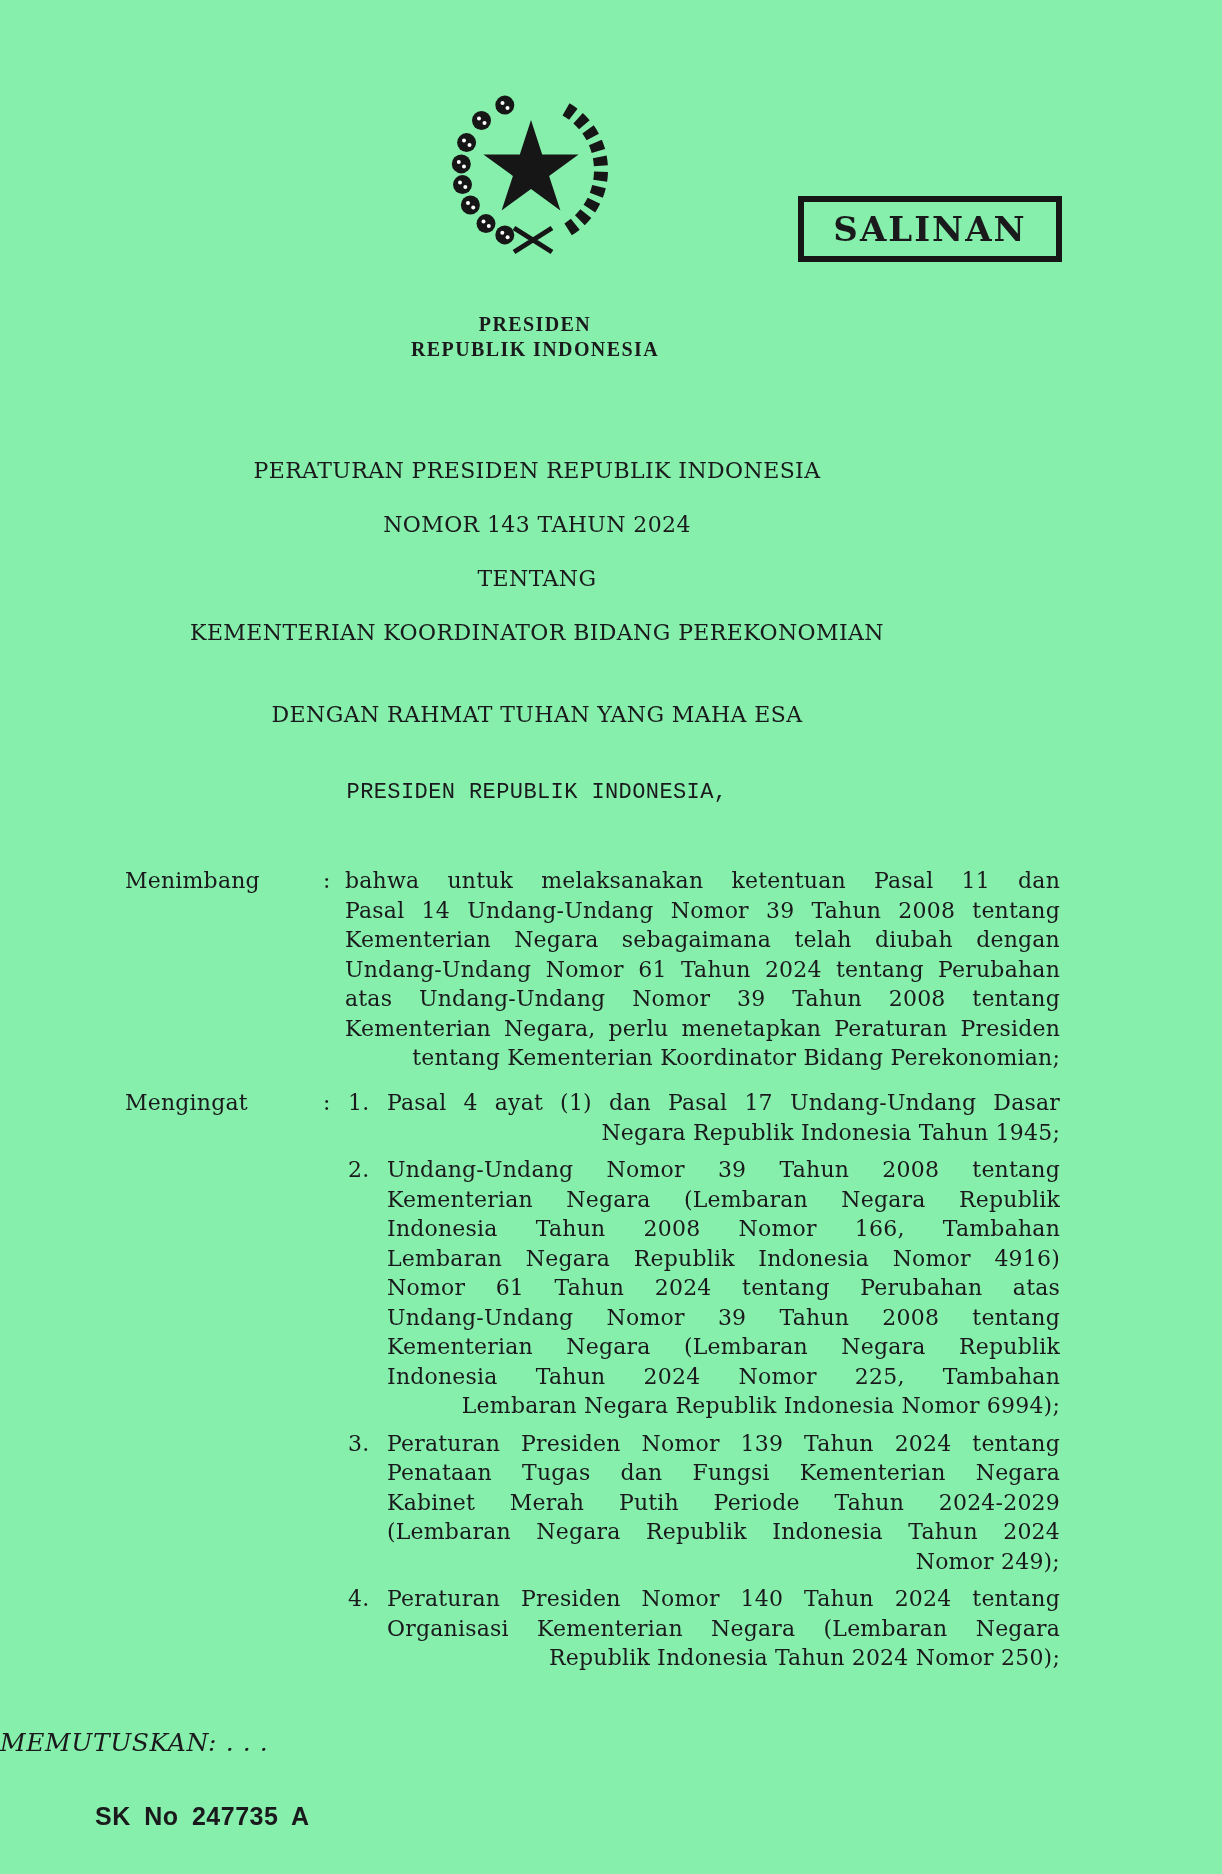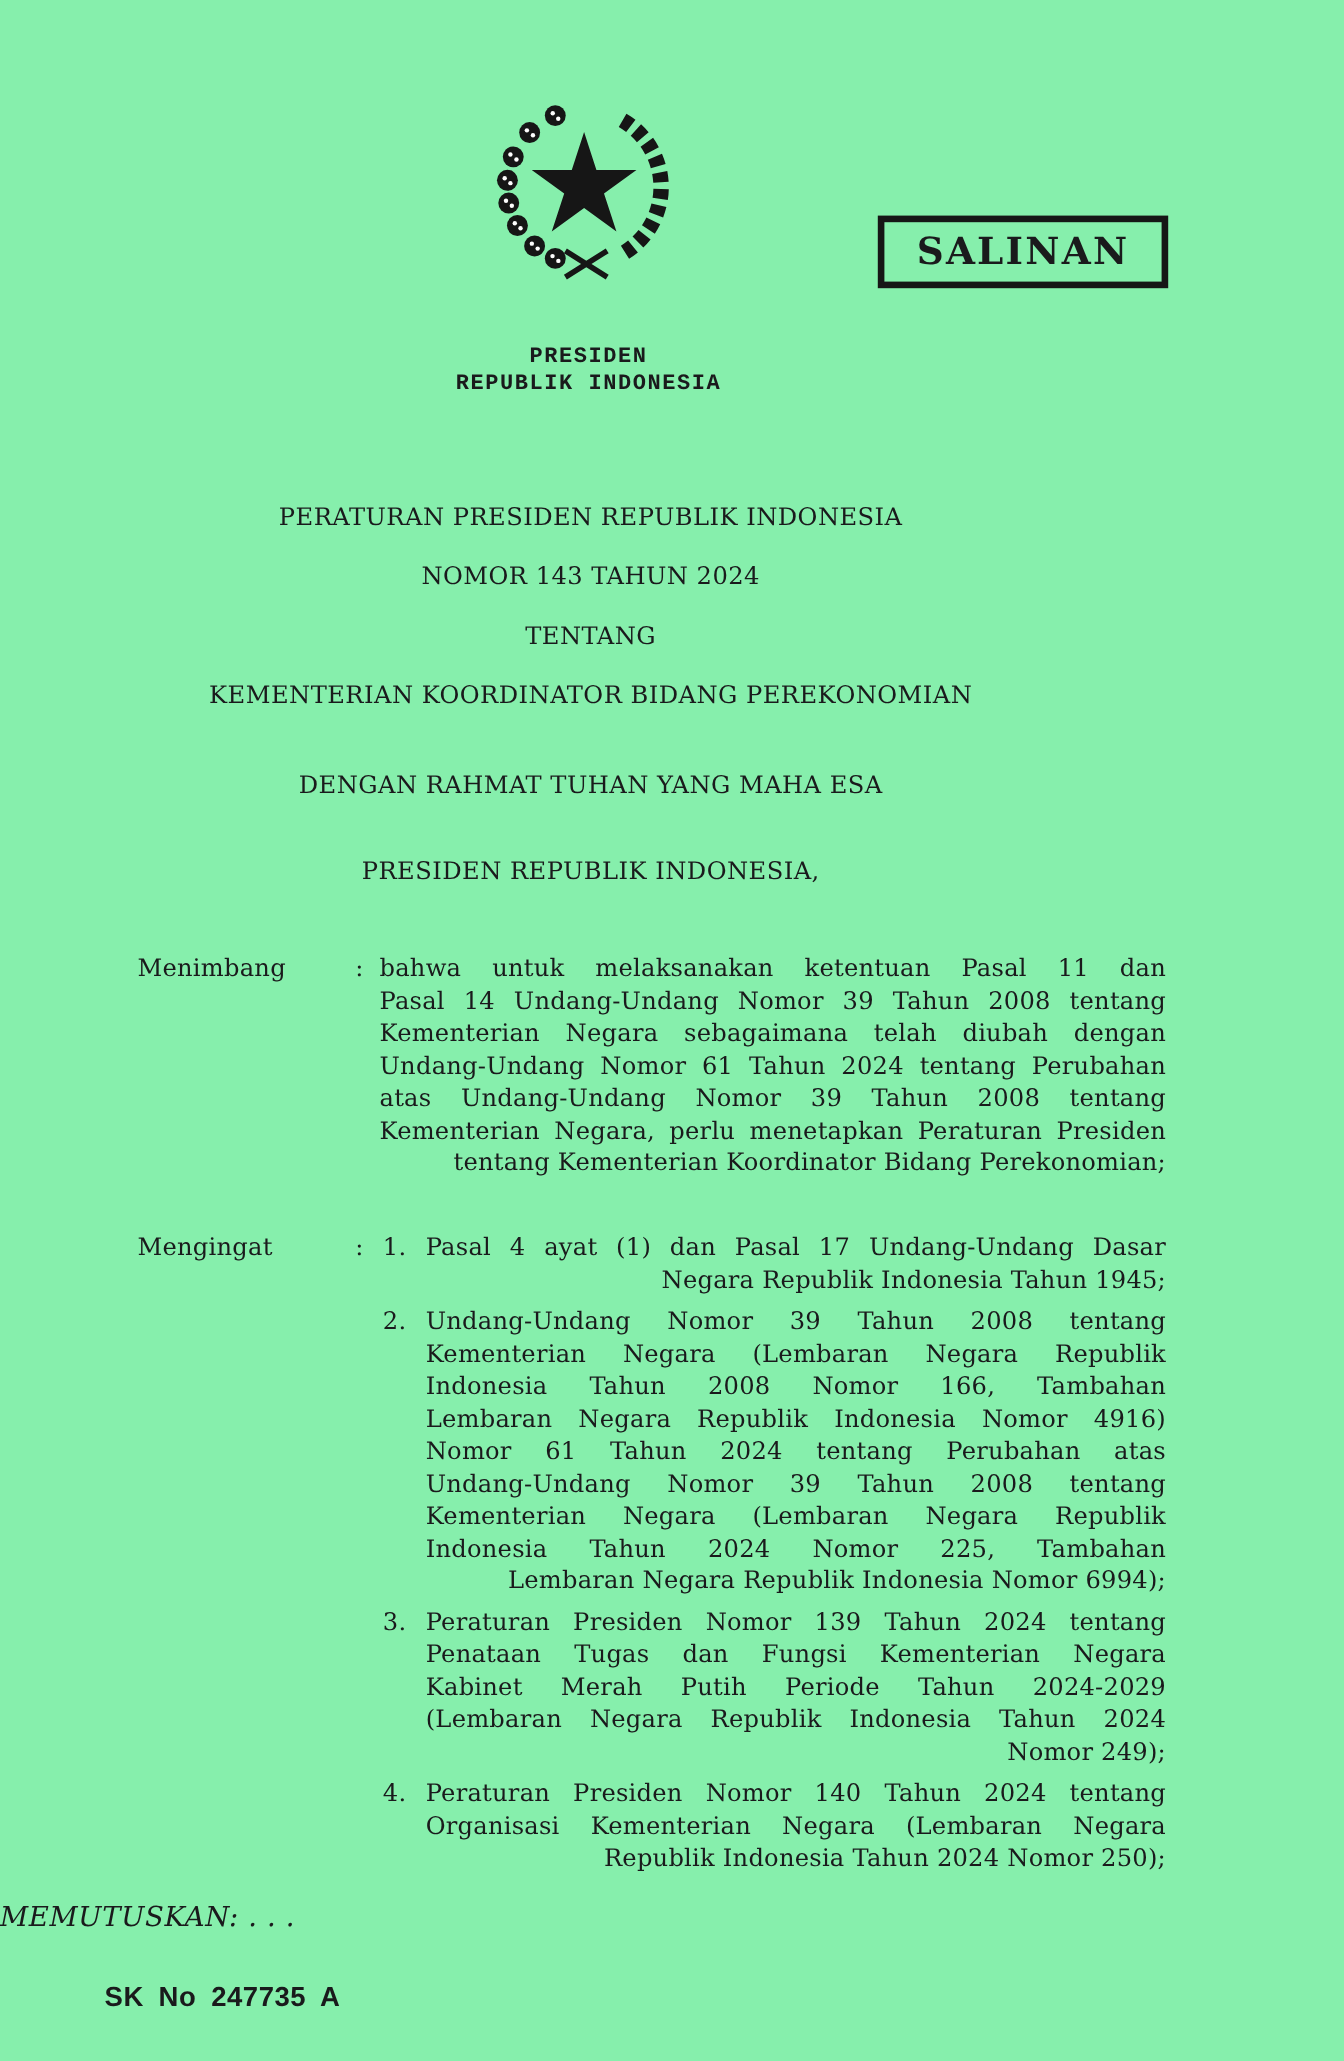--- a/index.html
+++ b/index.html
@@ -14,38 +14,38 @@
   }
   
   .tl{height:29.5px;line-height:29.5px;font-size:22px;letter-spacing:.2px;white-space:normal;}
   .jl{text-align:justify;text-align-last:justify;}
   .ll{text-align:right;}
 
   .seal{position:absolute;left:428px;top:92px;width:212px;height:168px;}
   .letterhead{
     position:absolute;left:228px;top:312px;width:614px;
     text-align:center;
-    font-family:Liberation Mono, monospace;
+    font-family:Liberation Serif, serif;
     font-weight:bold;font-size:20px;line-height:25px;letter-spacing:1.4px;
   }
   .stamp{
     position:absolute;left:798px;top:196px;width:252px;height:54px;
     border:6px solid #161616;
     display:flex;align-items:center;justify-content:center;
     font-family:"DejaVu Serif",serif;font-weight:bold;font-size:34px;letter-spacing:2px;
   }
   .cline{position:absolute;left:0;width:1000px;text-align:center;font-size:22px;letter-spacing:.4px;line-height:26px;padding-left:37px;}
   .t1{top:458px;} .t2{top:512px;} .t3{top:566px;} .t4{top:620px;}
-  .invoc{top:702px;} .salut{top:780px;}
+  .invoc{top:702px;} .salut{top:780px;font-family:Liberation Mono, monospace;}
 
   .menim{
     position:absolute;left:125px;top:866px;width:935px;
     display:grid;grid-template-columns:198px 22px 1fr;
   }
-  .menglist{position:absolute;left:125px;top:1088px;width:935px;margin-top:32px;}
+  .menglist{position:absolute;left:125px;top:1088px;width:935px;}
   .m-item{display:grid;grid-template-columns:198px 25px 39px 1fr;margin-bottom:8px;}
   .cell{font-size:22px;line-height:29.5px;letter-spacing:.2px;}
 
   .decision{position:absolute;left:0;top:1728px;width:1090px;text-align:left;font-size:25px;letter-spacing:.6px;font-style:italic;}
   .doccode{
     position:absolute;left:95px;top:1802px;
     font-family:"Liberation Sans",sans-serif;font-weight:bold;
     font-size:25px;letter-spacing:.5px;word-spacing:6px;
   }
 </style>

